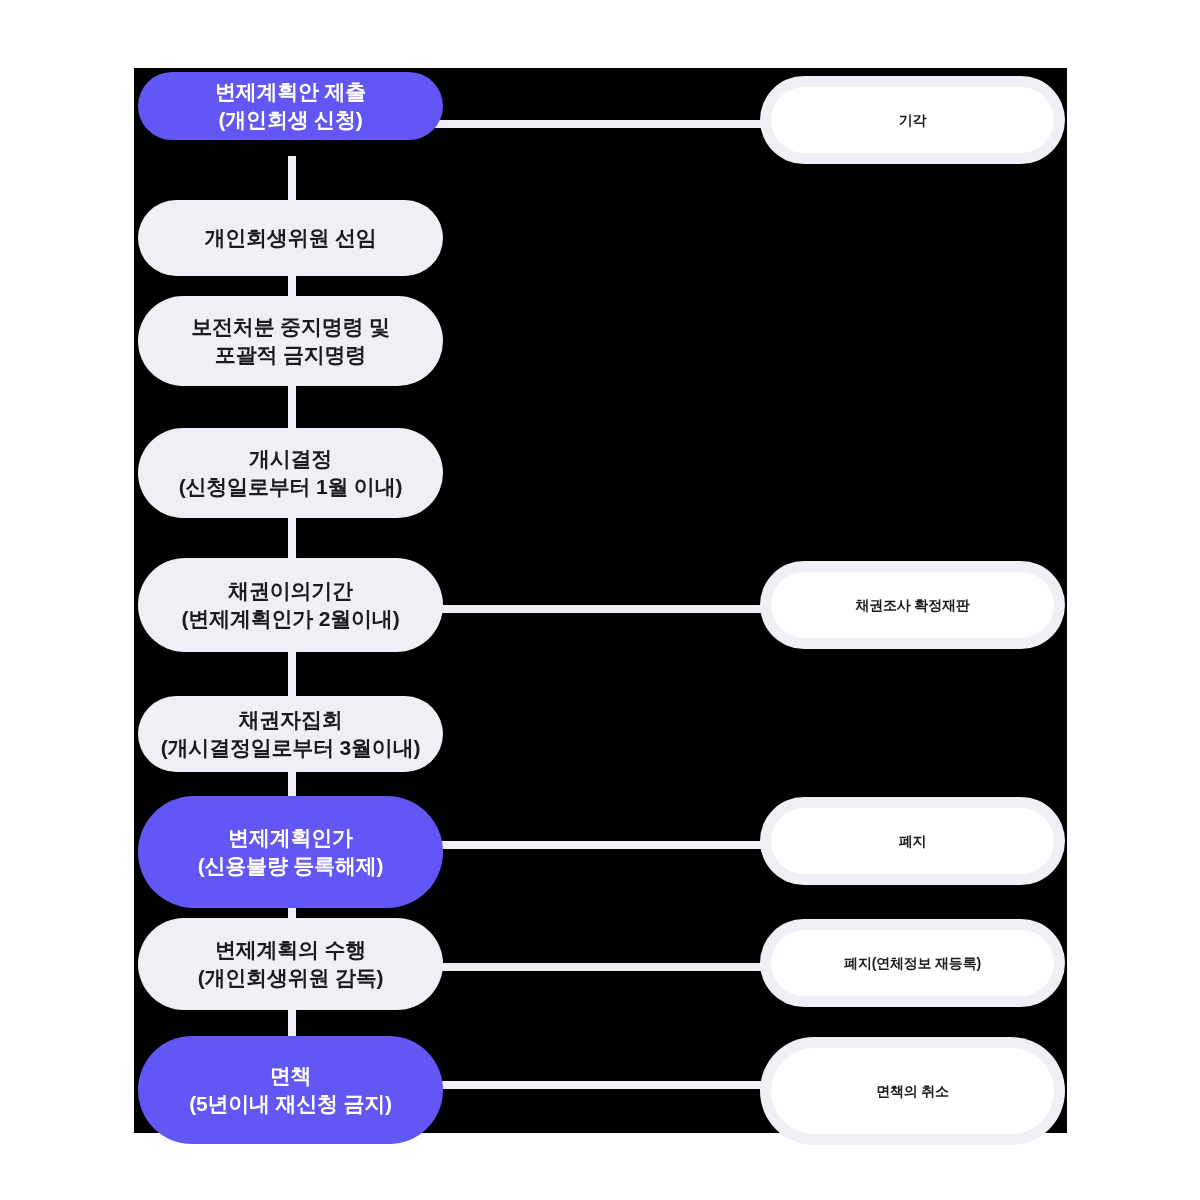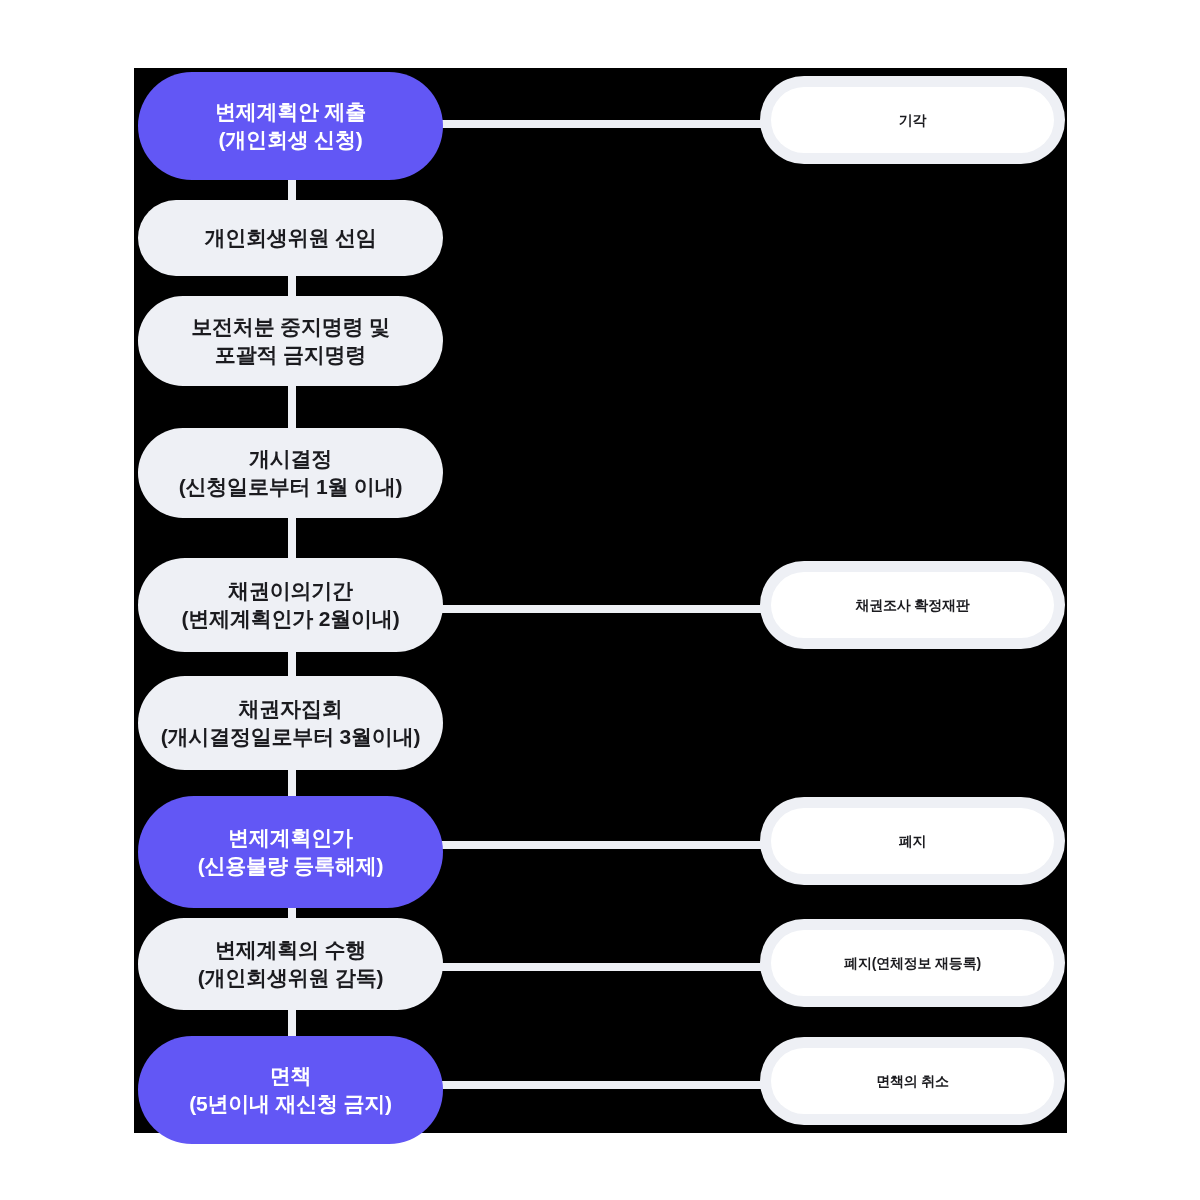--- a/index.html
+++ b/index.html
@@ -112,21 +112,21 @@
     <div class="v-connector" style="top:668px; height:116px;"></div>
     <div class="v-connector" style="top:784px; height:116px;"></div>
     <div class="v-connector" style="top:900px; height:116px;"></div>
 
     <div class="h-connector" style="left:300px; top:52px;  width:336px;"></div>
     <div class="h-connector" style="left:300px; top:537px; width:336px;"></div>
     <div class="h-connector" style="left:300px; top:773px; width:336px;"></div>
     <div class="h-connector" style="left:300px; top:895px; width:336px;"></div>
     <div class="h-connector" style="left:300px; top:1013px; width:336px;"></div>
 
-    <div class="node left accent" style="top:4px; height:108px;">
+    <div class="node left accent" style="top:4px; height:68px;">
       <span class="label">변제계획안 제출
 (개인회생 신청)</span>
     </div>
 
     <div class="node left plain" style="top:132px; height:76px;">
       <span class="label">개인회생위원 선임</span>
     </div>
 
     <div class="node left plain" style="top:228px; height:90px;">
       <span class="label">보전처분 중지명령 및
@@ -136,21 +136,21 @@
     <div class="node left plain" style="top:360px; height:90px;">
       <span class="label">개시결정
 (신청일로부터 1월 이내)</span>
     </div>
 
     <div class="node left plain" style="top:490px; height:94px;">
       <span class="label">채권이의기간
 (변제계획인가 2월이내)</span>
     </div>
 
-    <div class="node left plain" style="top:608px; height:94px;">
+    <div class="node left plain" style="top:628px; height:76px;">
       <span class="label">채권자집회
 (개시결정일로부터 3월이내)</span>
     </div>
 
     <div class="node left accent" style="top:728px; height:112px;">
       <span class="label">변제계획인가
 (신용불량 등록해제)</span>
     </div>
 
     <div class="node left plain" style="top:850px; height:92px;">
@@ -180,20 +180,20 @@
         <span class="label">폐지</span>
       </span>
     </div>
 
     <div class="node right" style="top:851px; height:88px;">
       <span class="inner">
         <span class="label">폐지(연체정보 재등록)</span>
       </span>
     </div>
 
-    <div class="node right" style="top:969px; height:88px;">
+    <div class="node right" style="top:969px; height:108px;">
       <span class="inner">
         <span class="label">면책의 취소</span>
       </span>
     </div>
 
   </div>
 </div>
 
 </body></html>

